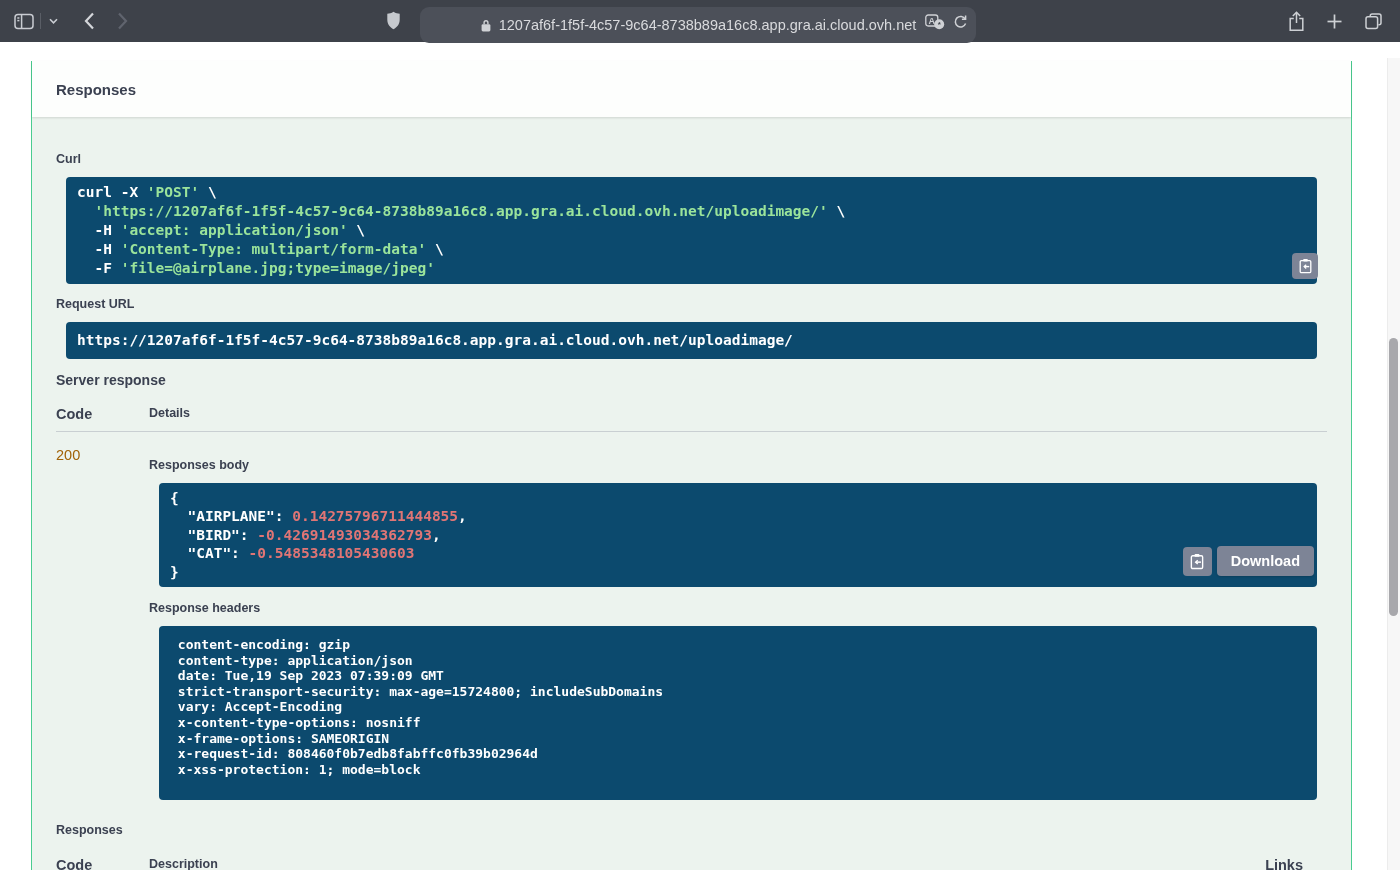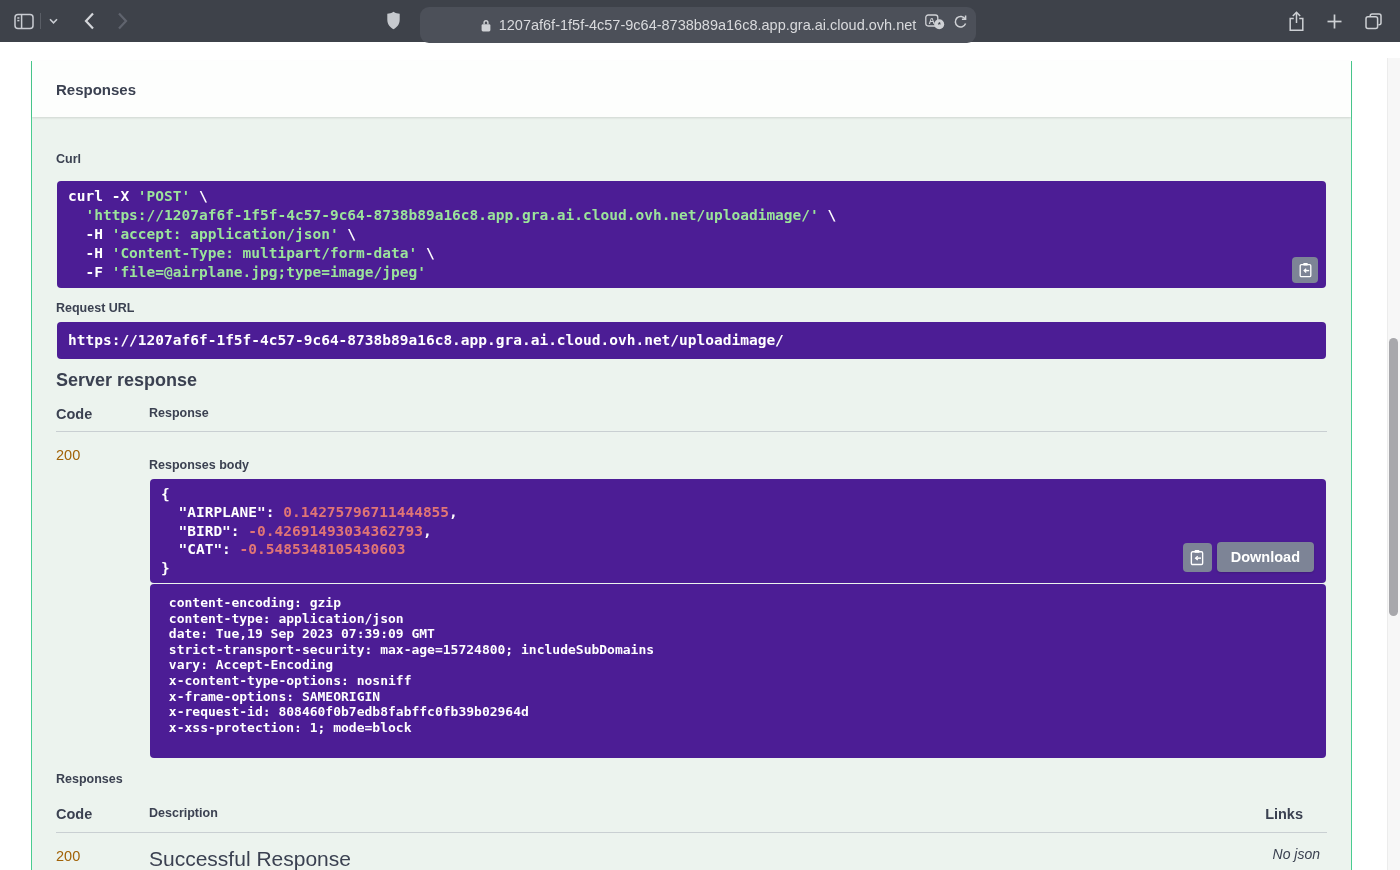--- a/index.html
+++ b/index.html
@@ -27,28 +27,28 @@
   .content { position:absolute; top:58px; left:0; width:1400px; height:828px; background:#fff; overflow:hidden; }
   .opblock { position:absolute; left:31px; top:3px; width:1321px; height:840px;
              border-left:1px solid #49cc90; border-right:1px solid #49cc90;
              background:#ecf3ee; }
   .section-header { background:rgba(255,255,255,0.88); height:56px; display:flex;
                     align-items:center; padding:0 24px; box-shadow:0 1px 2px rgba(0,0,0,0.12); }
   .section-header h4 { margin:0; font-size:15px; font-weight:bold; color:#3b4151; }
   .opblock-body { padding:0 24px; }
 
   .block-label { font-size:12.5px; font-weight:bold; color:#3b4151; line-height:15px; }
-  .curl-label    { margin:35px 0 14px; }
+  .curl-label    { margin:35px 0 8px; }
   .requrl-label  { margin:13px 0 6px; }
-  .server-label  { margin:13px 0 0; font-size:18px; line-height:17px; }
+  .server-label  { margin:13px 0 0; font-size:14px; line-height:17px; }
   .rb-label      { margin:26px 0 6px; }
   .rh-label      { margin:14px 0 6px; }
   .small-resp-label { margin:13px 0 0; }
 
-  pre.code { background:#4c1d95; border-radius:4px; color:#fff; margin:1px;
+  pre.code { background:#0c4a6e; border-radius:4px; color:#fff; margin:10px;
              font-family:"DejaVu Sans Mono", monospace; font-weight:bold;
              white-space:pre; overflow:hidden; }
   pre.curl     { font-size:14.5px; line-height:19px; padding:6px 11px; height:107px; }
   pre.requrl   { font-size:14.5px; line-height:19px; padding:9px 11px; height:37px; }
   pre.rbody    { font-size:14.5px; line-height:18.4px; padding:6px 11px; height:104px; }
   pre.rheaders { font-size:13px;   line-height:15.6px; padding:11px; height:174px; }
   .tok-str { color:#9be49b; }
   .tok-num { color:#e07575; }
 
   .curl-wrap, .rb-wrap { position:relative; }
@@ -217,21 +217,21 @@
           </button>
         </div>
 
         <div class="block-label requrl-label">Request URL</div>
         <pre class="code requrl">https://1207af6f-1f5f-4c57-9c64-8738b89a16c8.app.gra.ai.cloud.ovh.net/uploadimage/</pre>
 
         <div class="block-label server-label">Server response</div>
 
         <div class="tbl-head">
           <div class="th-code">Code</div>
-          <div class="th-small">Response</div>
+          <div class="th-small">Details</div>
         </div>
 
         <div class="tbl-row">
           <div class="td-code">200</div>
           <div class="td-details">
 
             <div class="block-label rb-label">Responses body</div>
             <div class="rb-wrap">
               <pre class="code rbody"><div>{</div><div>  "AIRPLANE": <span class="tok-num">0.14275796711444855</span>,</div><div>  "BIRD": <span class="tok-num">-0.42691493034362793</span>,</div><div>  "CAT": <span class="tok-num">-0.5485348105430603</span></div><div>}</div></pre>
               <div class="rb-buttons">
@@ -242,20 +242,21 @@
                       <rect x="5.2" y="1" width="4.6" height="2.6" rx="0.8" fill="#fff" stroke="none"></rect>
                       <polyline points="11.2,8.6 6.4,8.6" stroke-width="1.4"></polyline>
                       <polyline points="8.2,6.8 6.2,8.6 8.2,10.4"></polyline>
                     </svg>
                   </span>
                 </button>
                 <button class="download-btn">Download</button>
               </div>
             </div>
 
+            <div class="block-label rh-label">Response headers</div>
             <pre class="code rheaders"><div> content-encoding: gzip </div><div> content-type: application/json </div><div> date: Tue,19 Sep 2023 07:39:09 GMT </div><div> strict-transport-security: max-age=15724800; includeSubDomains </div><div> vary: Accept-Encoding </div><div> x-content-type-options: nosniff </div><div> x-frame-options: SAMEORIGIN </div><div> x-request-id: 808460f0b7edb8fabffc0fb39b02964d </div><div> x-xss-protection: 1; mode=block </div></pre>
           </div>
         </div>
 
         <div class="block-label small-resp-label">Responses</div>
 
         <div class="tbl2-head">
           <div class="th-code">Code</div>
           <div class="th-small">Description</div>
           <div class="th-links">Links</div>

